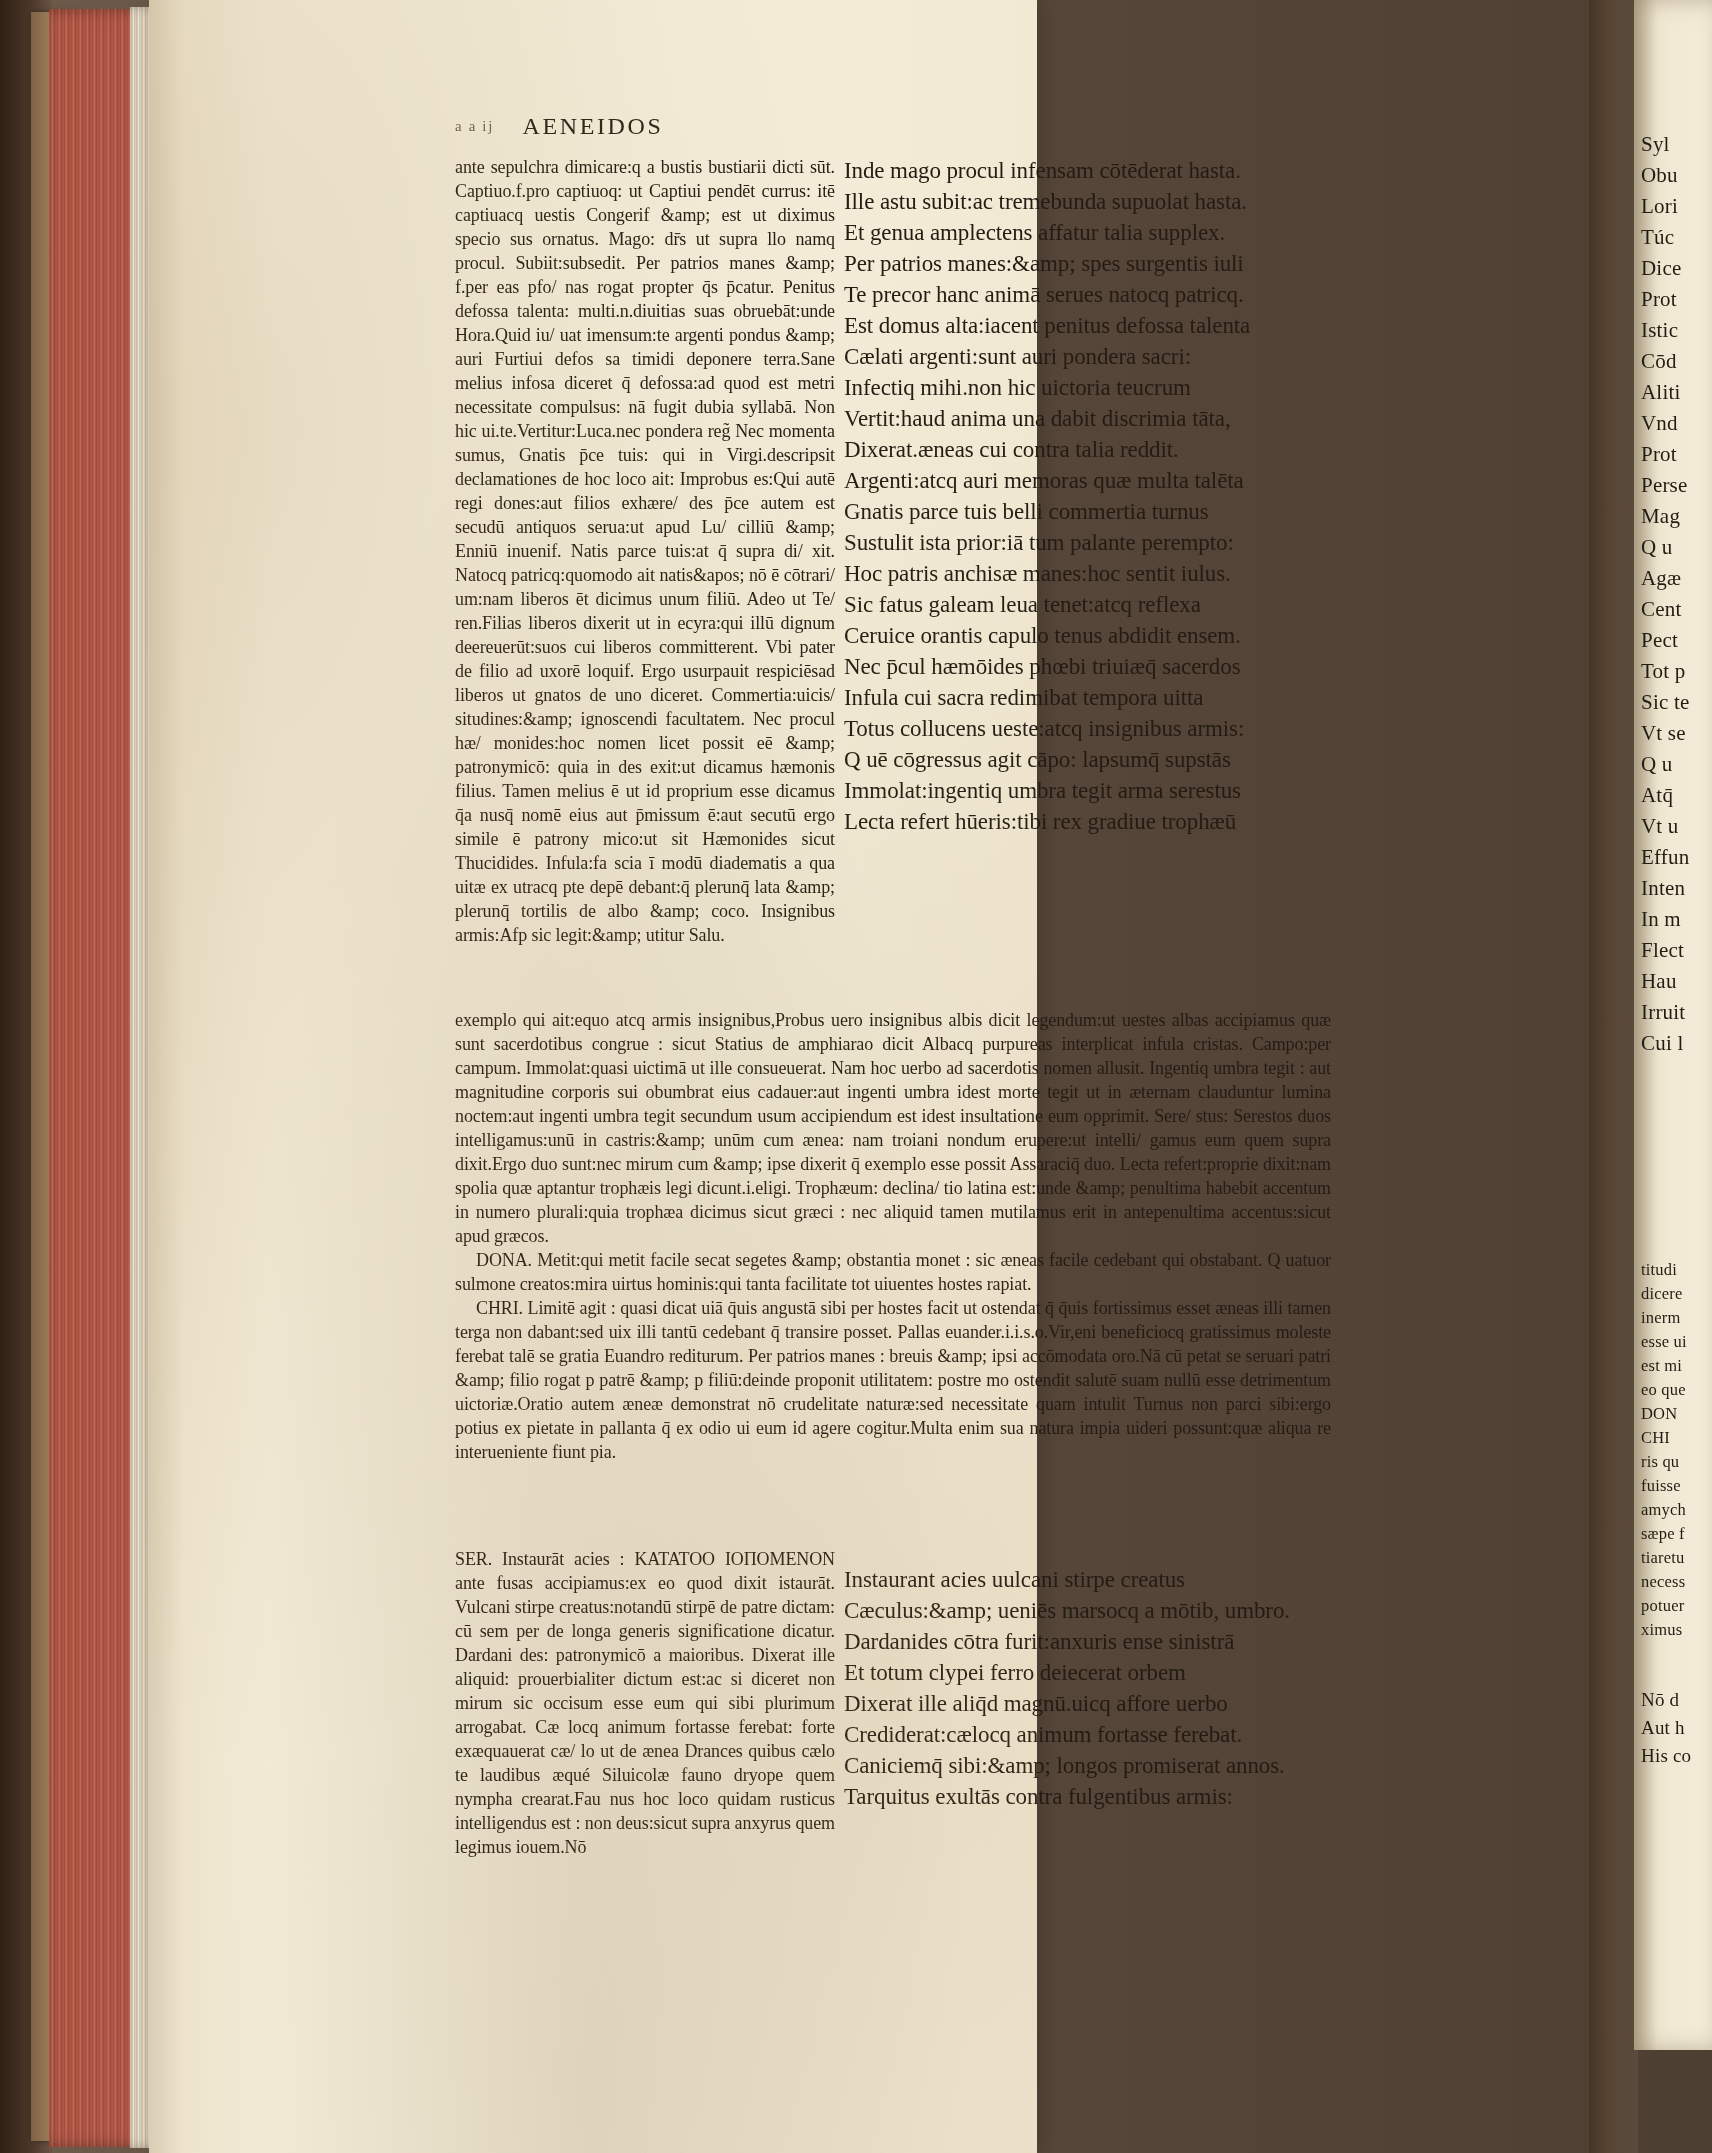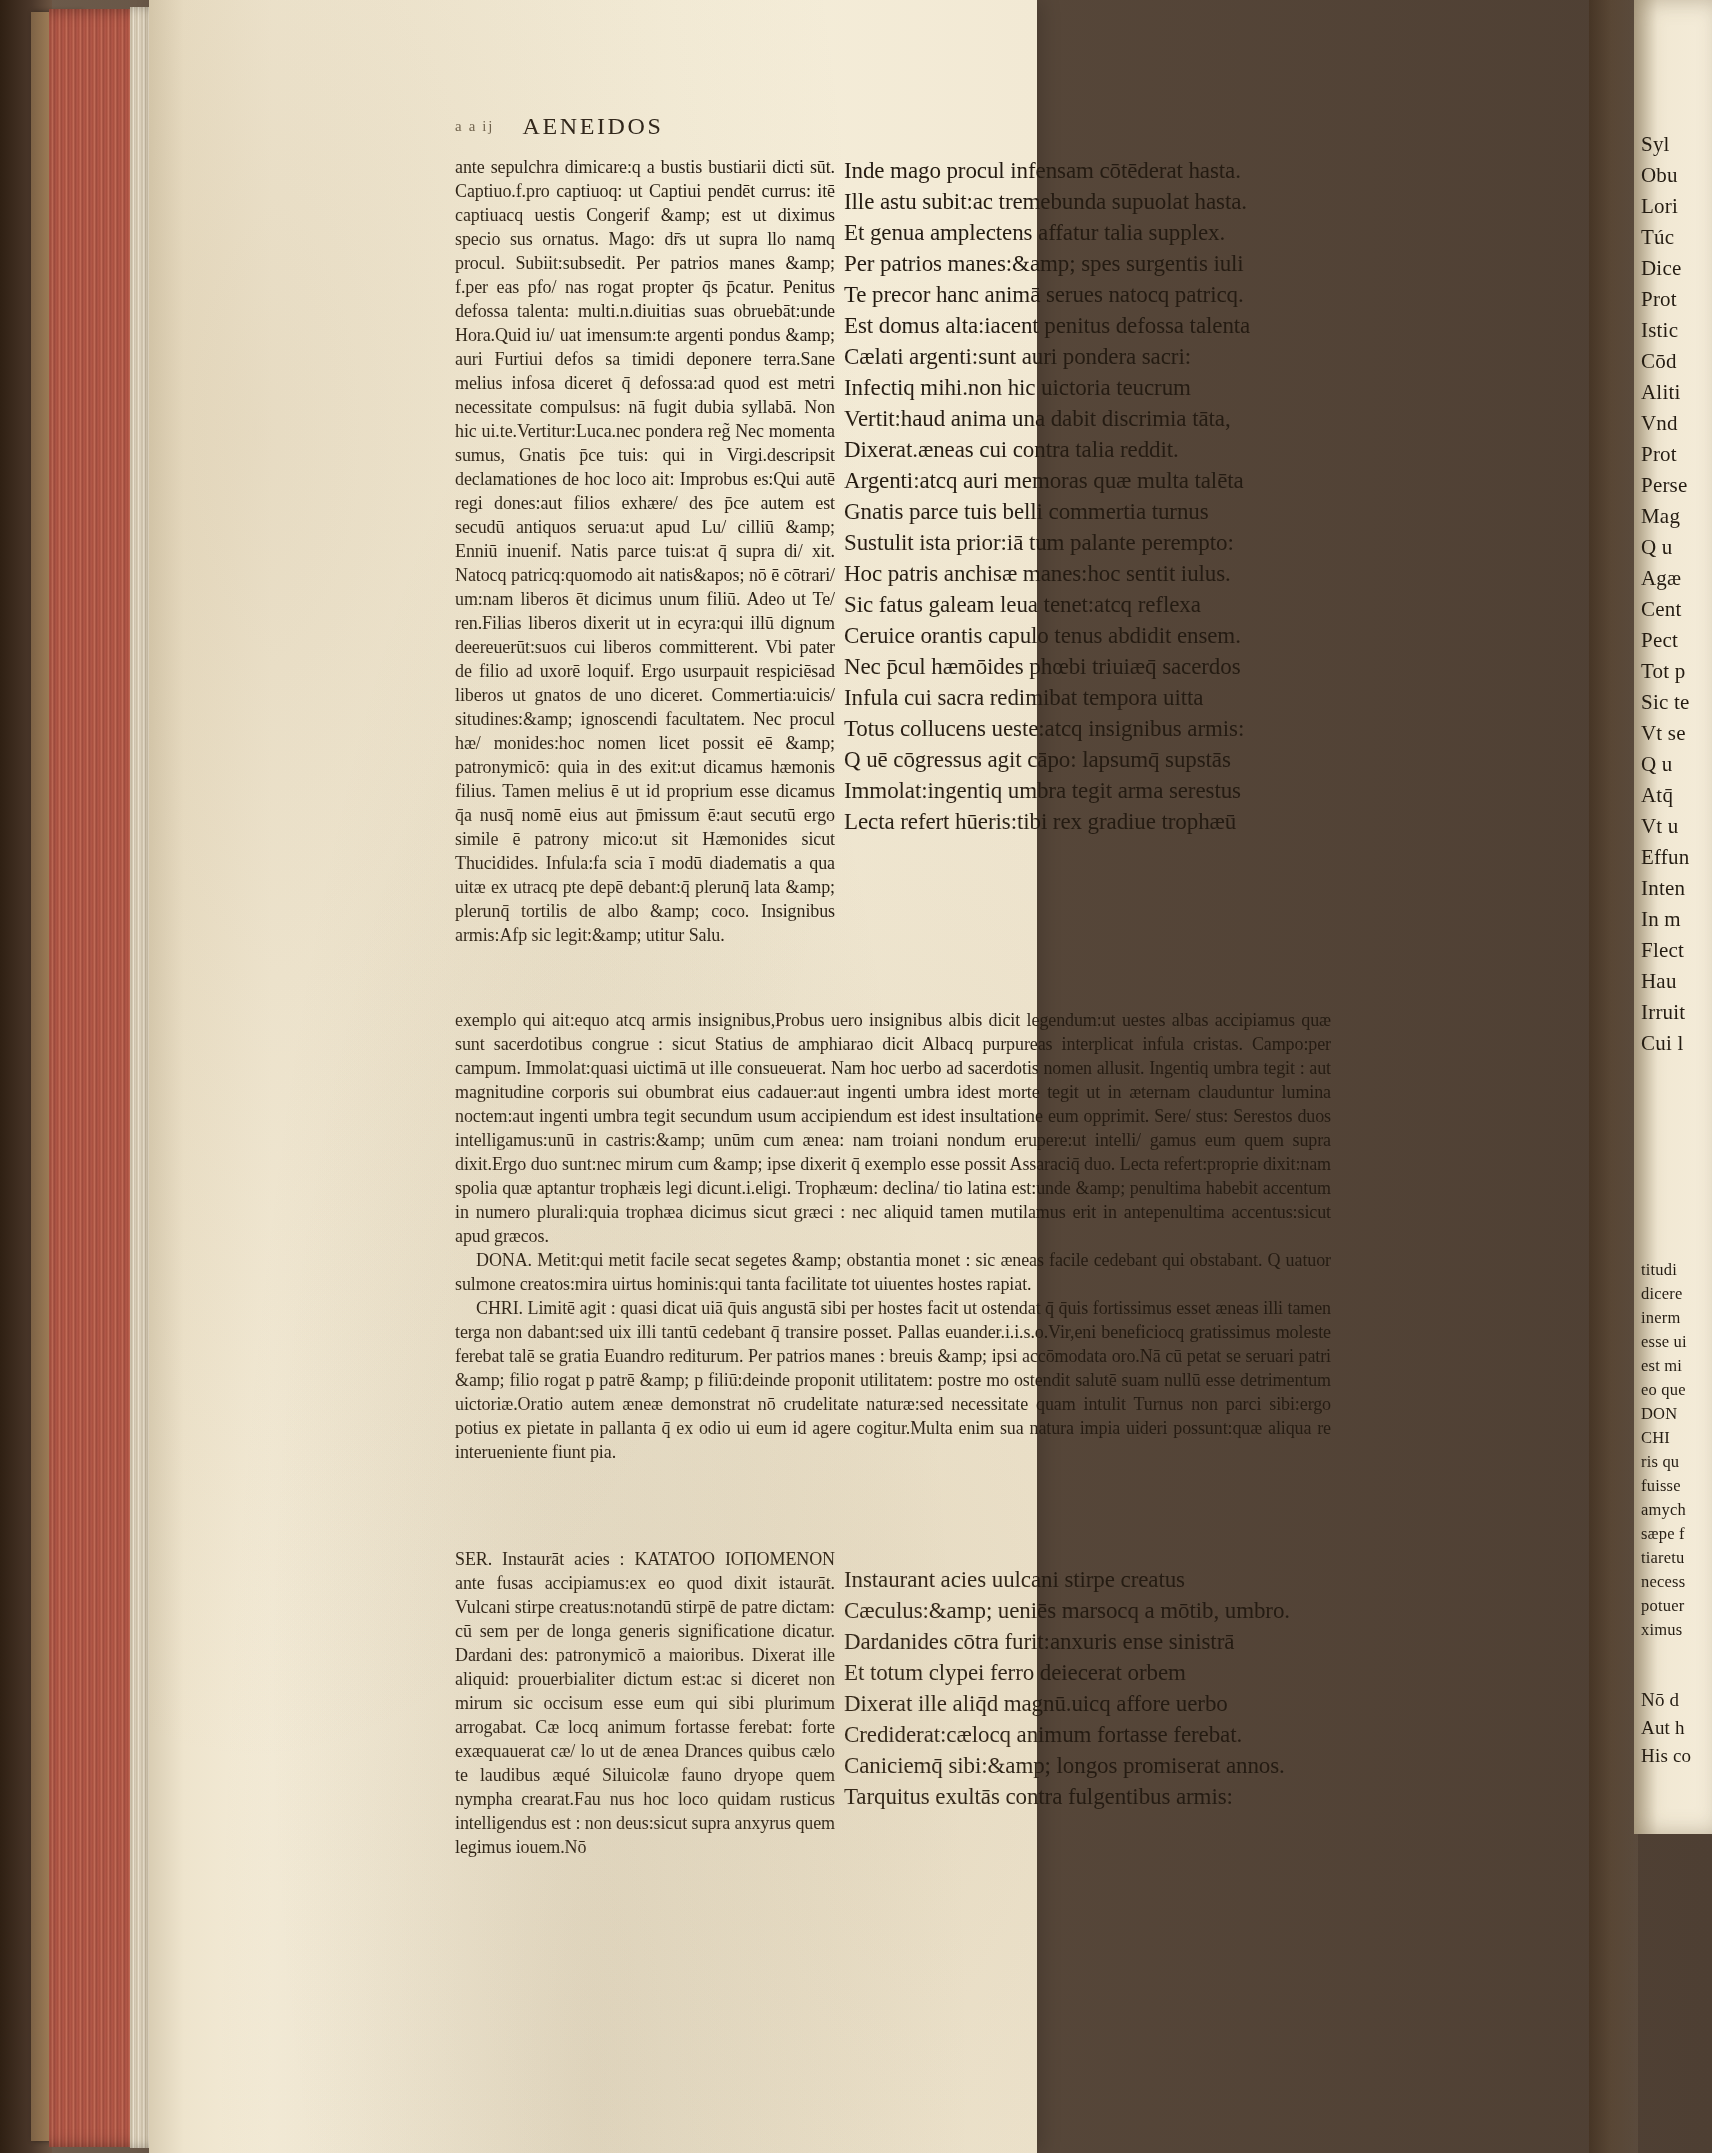--- a/index.html
+++ b/index.html
@@ -78,21 +78,21 @@
       radial-gradient(ellipse at 12% 20%, rgba(160,130,80,.16), transparent 55%),
       radial-gradient(ellipse at 85% 78%, rgba(150,120,70,.13), transparent 60%),
       radial-gradient(ellipse at 50% 98%, rgba(120,95,60,.15), transparent 60%);
     pointer-events: none;
   }
 
   
   .page-right {
     position: absolute;
     left: 1634px; top: 0px;
-    width: 78px; height: 1834px;
+    width: 78px; height: 2050px;
     background: linear-gradient(90deg, #c9bda3 0%, #f1e8d3 30%, #f4ecd9 100%);
     box-shadow: inset 8.7px 0 22.6px rgba(90,70,40,.35);
     overflow: hidden;
   }
   .page-right-fold {
     position: absolute;
     left: 1589px; top: 0;
     width: 49px; height: 2154px;
     background: linear-gradient(90deg, rgba(60,40,20,.45) 0%, rgba(110,85,55,.30) 45%, rgba(190,170,140,.10) 100%);
   }

